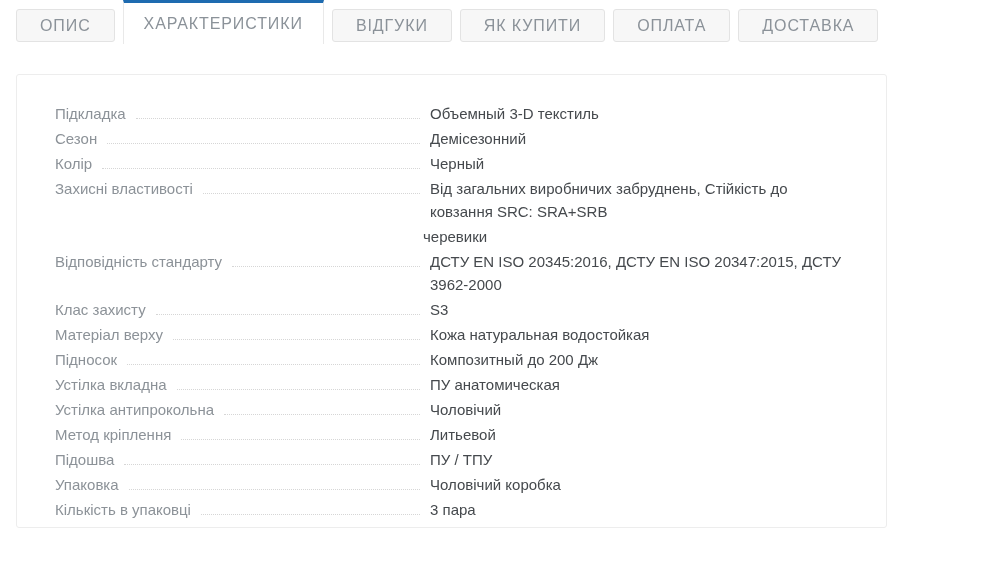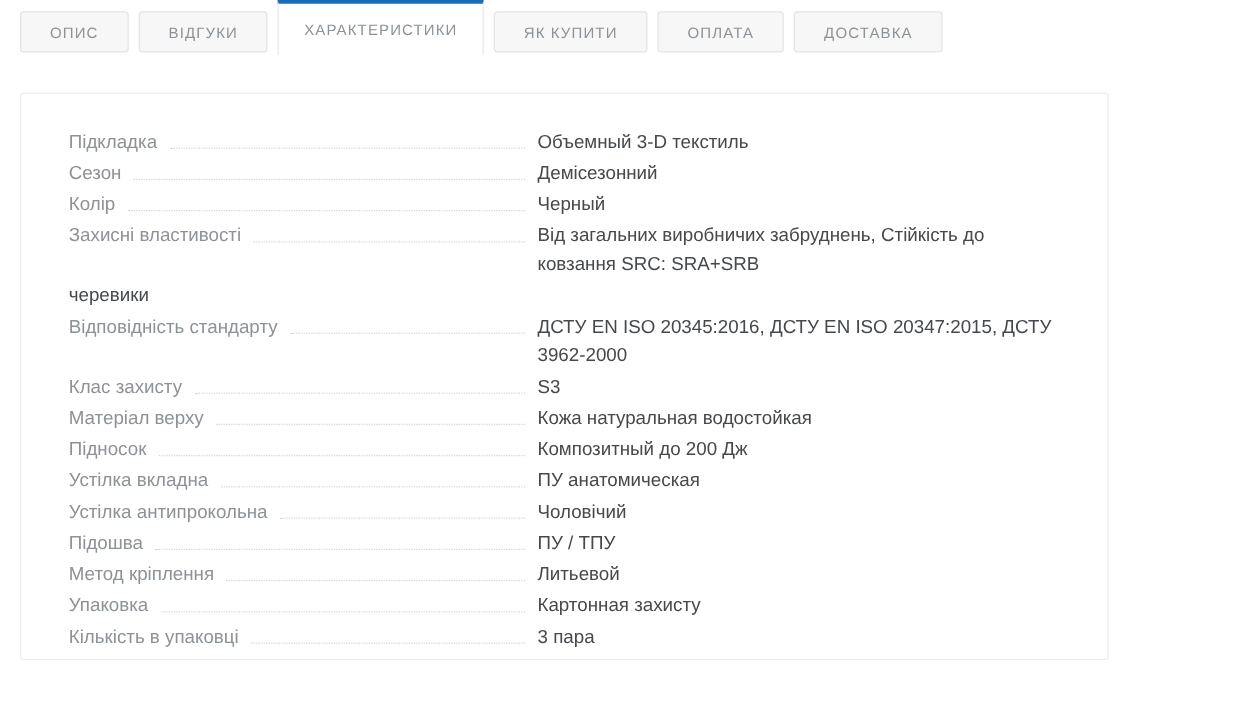--- a/index.html
+++ b/index.html
@@ -21,21 +21,21 @@
   .tab-bar{
     display:flex;align-items:flex-end;gap:8px;
     height:44px;padding-left:16px;
   }
   .tab{
     height:33px;margin-bottom:2px;padding:0 23px;
     background:var(--tab-bg);
     border:1px solid var(--tab-border);
     border-radius:3px;
     font-family:"Liberation Sans","DejaVu Sans",sans-serif;
-    font-size:12px;letter-spacing:.9px;color:var(--tab-text);
+    font-size:16px;letter-spacing:.9px;color:var(--tab-text);
     cursor:pointer;white-space:nowrap;
   }
   .tab.active{
     height:44px;margin-bottom:0;padding:0 20px;
     background:#fff;
     border:1px solid #e9e9e9;
     border-top:3px solid var(--accent);
     border-bottom:none;
     border-radius:0;
   }
@@ -43,21 +43,21 @@
     width:871px;
     margin:30px 0 0 16px;
     background:#fff;
     border:1px solid var(--panel-border);
     border-radius:3px;
     padding:27px 38px 4px 38px;
   }
   .row{
     display:flex;align-items:flex-start;
     margin-bottom:2px;
-    font-size:15px;line-height:23px;
+    font-size:15px;line-height:23px;justify-content:flex-end;
   }
   .cell-label{
     flex:none;width:375px;
     display:flex;align-items:stretch;
     color:var(--label);
   }
   .label-text{white-space:nowrap;}
   .leader{
     flex:1;
     border-bottom:1px dotted var(--leader);
@@ -68,22 +68,22 @@
     flex:1;max-width:425px;
     color:var(--value);
   }
 </style>
 </head>
 <body>
 
 <div class="page">
   <div class="tab-bar">
       <button class="tab">ОПИС</button>
+      <button class="tab active">ХАРАКТЕРИСТИКИ</button>
       <button class="tab">ВІДГУКИ</button>
-      <button class="tab active">ХАРАКТЕРИСТИКИ</button>
       <button class="tab">ЯК КУПИТИ</button>
       <button class="tab">ОПЛАТА</button>
       <button class="tab">ДОСТАВКА</button>
     </div>
   <div class="panel">
     <div class="rows">
         <div class="row">
           <div class="cell-label">
             <span class="label-text">Підкладка</span>
             <span class="leader"></span>
@@ -151,38 +151,38 @@
         </div>
         <div class="row">
           <div class="cell-label">
             <span class="label-text">Устілка антипрокольна</span>
             <span class="leader"></span>
           </div>
           <div class="cell-value">Чоловічий</div>
         </div>
         <div class="row">
           <div class="cell-label">
+            <span class="label-text">Метод кріплення</span>
+            <span class="leader"></span>
+          </div>
+          <div class="cell-value">Литьевой</div>
+        </div>
+        <div class="row">
+          <div class="cell-label">
             <span class="label-text">Підошва</span>
             <span class="leader"></span>
           </div>
           <div class="cell-value">ПУ / ТПУ</div>
         </div>
         <div class="row">
           <div class="cell-label">
-            <span class="label-text">Метод кріплення</span>
-            <span class="leader"></span>
-          </div>
-          <div class="cell-value">Литьевой</div>
-        </div>
-        <div class="row">
-          <div class="cell-label">
             <span class="label-text">Упаковка</span>
             <span class="leader"></span>
           </div>
-          <div class="cell-value">Картонная захисту</div>
+          <div class="cell-value">Чоловічий коробка</div>
         </div>
         <div class="row">
           <div class="cell-label">
             <span class="label-text">Кількість в упаковці</span>
             <span class="leader"></span>
           </div>
           <div class="cell-value">3 пара</div>
         </div>
       </div>
   </div>

